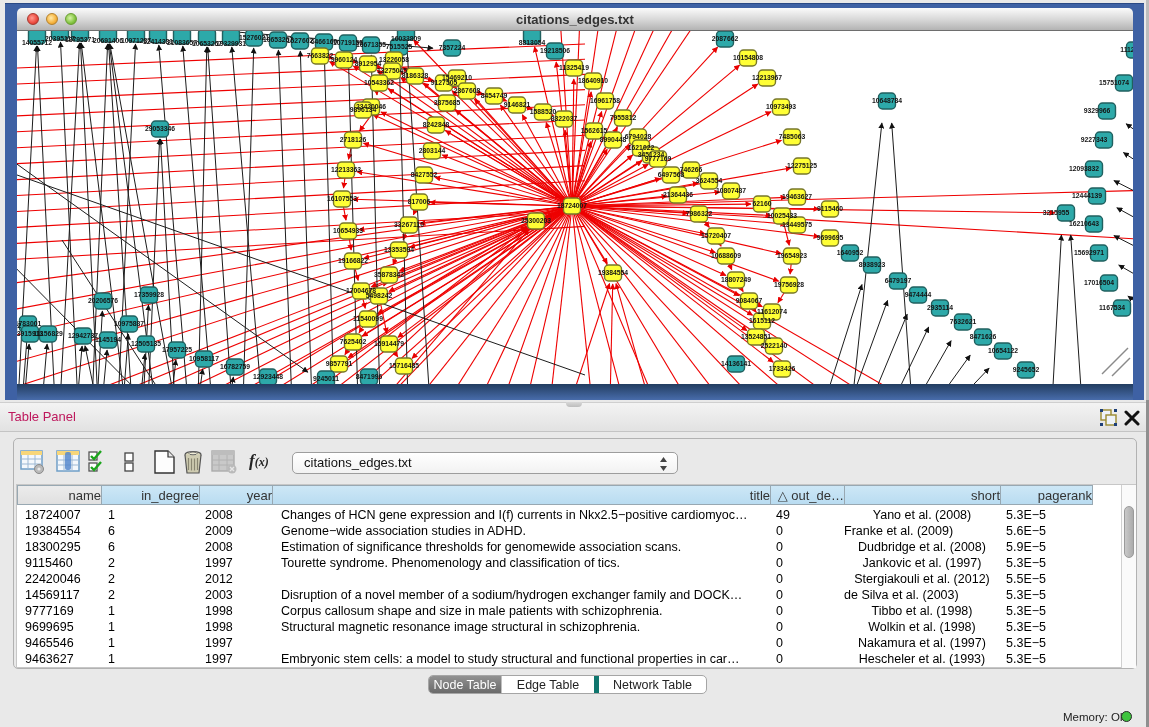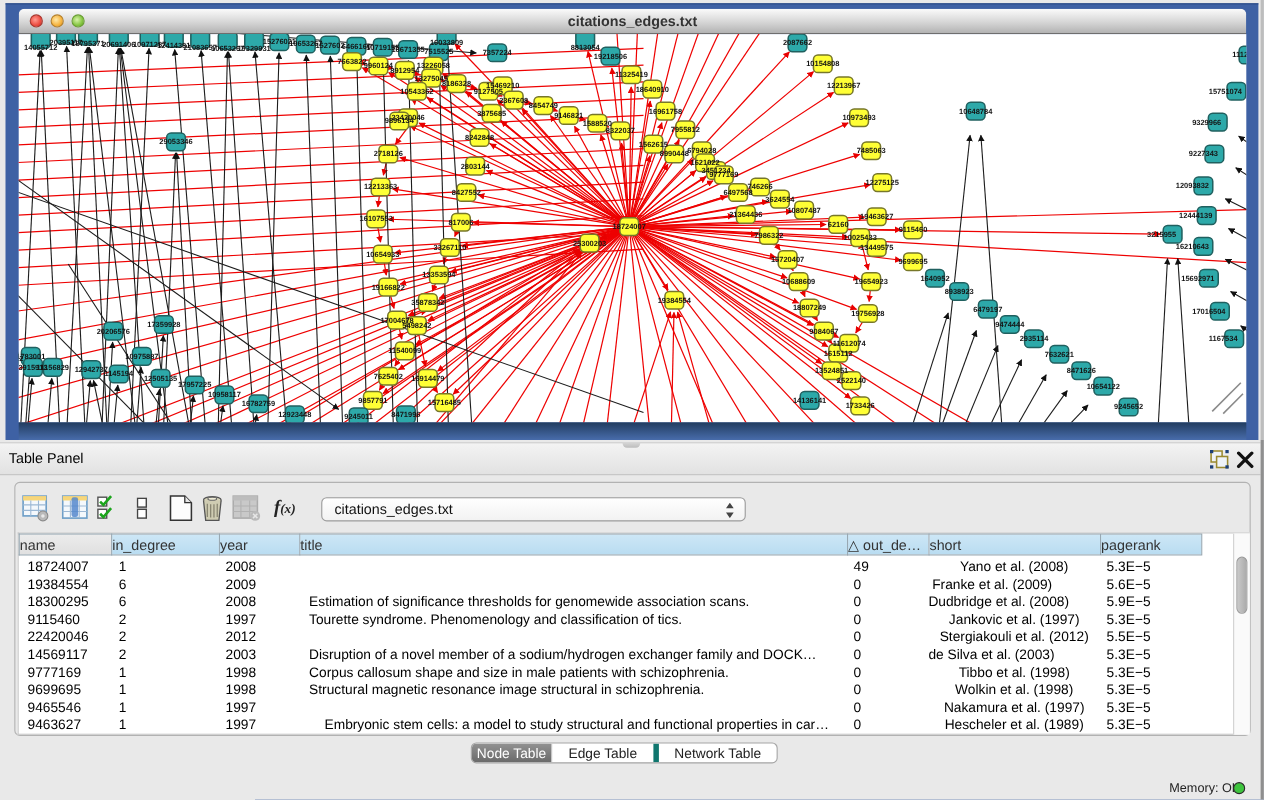--- a/index.html
+++ b/index.html
@@ -4,26 +4,26 @@
 body{width:1149px;height:727px;background:#e9e9e9;font-family:"Liberation Sans",sans-serif;position:relative;overflow:hidden}
 .abs{position:absolute}
 
 #bluewin{left:5px;top:3px;width:1139px;height:397px;background:#3e61a4;border-top:1px solid #2a4985}
 #botband{left:17px;top:384px;width:1116px;height:16px;background:linear-gradient(#223d60,#486cab)}
 #titlebar{left:17px;top:8px;width:1116px;height:23px;background:linear-gradient(#fbfbfb,#d6d6d6 55%,#b3b3b3);border-bottom:1px solid #6e6e6e;border-radius:5px 5px 0 0}
 #title{width:100%;text-align:center;font-size:13px;font-weight:bold;color:#333;line-height:23px}
 .light{top:13px;width:12px;height:12px;border-radius:50%}
 
 #phead{left:0;top:402px;width:1146px;height:30px;background:linear-gradient(#f3f3f3,#e2e2e2);border-top:1px solid #cfcfcf;border-bottom:1px solid #c4c4c4}
-#ptitle{left:8px;top:409px;font-size:13px;color:#000000}
+#ptitle{left:8px;top:409px;font-size:13px;color:#be185d}
 #rightstrip{left:1146px;top:0;width:3px;height:727px;background:linear-gradient(#bdbdbd 0 55%,#8f8f8f 55% 100%)}
 #panel{left:13px;top:438px;width:1124px;height:231px;background:#e9e9e9;border:1px solid #b2b2b2;border-radius:5px}
 #combo{left:292px;top:452px;width:386px;height:22px;background:linear-gradient(#fff,#f2f2f2);border:1px solid #9d9d9d;border-radius:5px;font-size:13px;color:#111;line-height:20px;padding-left:11px}
 #tablebox{left:16px;top:484px;width:1120px;height:184px;background:#fff;border:1px solid #c7c7c7;border-right:none}
-.hc{position:absolute;top:485px;height:20px;background:linear-gradient(#cde7f6,#b9dcf1);border:1px solid #98a8b2;border-right:none;font-size:13px;color:#333;text-align:left;line-height:19px}
+.hc{position:absolute;top:485px;height:20px;background:linear-gradient(#cde7f6,#b9dcf1);border:1px solid #98a8b2;border-right:none;font-size:13px;color:#333;text-align:right;line-height:19px}
 .trow{position:absolute;left:0;top:0;width:1121px;height:16px;font-size:12.5px;color:#000}
 .trow span{position:absolute;white-space:nowrap;line-height:16px}
 #sbar{left:1121px;top:485px;width:15px;height:183px;background:#fafafa;border-left:1px solid #d0d0d0}
 #thumb{left:1123.5px;top:506px;width:10px;height:52px;background:linear-gradient(90deg,#c9c9c9,#ababab);border:1px solid #9a9a9a;border-radius:5px}
 
 #tabs{left:428px;top:675px;height:19px;border:1px solid #a5a5a5;border-radius:5px;background:#fff;overflow:hidden;display:flex}
 .tab{font-size:12.5px;color:#222;text-align:center;line-height:18px}
 #memtxt{left:1063px;top:711px;font-size:11.5px;color:#222}
 #memdot{left:1121px;top:711px;width:11px;height:11px;border-radius:50%;background:#3ec43e;border:1px solid #2a2a2a}
 .icon{position:absolute;top:450px}
@@ -647,39 +647,41 @@
 <div class="hc abs" style="left:101px;width:98px">in_degree</div>
 <div class="hc abs" style="left:199px;width:73px">year</div>
 <div class="hc abs" style="left:272px;width:498px">title</div>
 <div class="hc abs" style="left:770px;width:74px">△ out_de…</div>
 <div class="hc abs" style="left:844px;width:156px">short</div>
 <div class="hc abs" style="left:1000px;width:93px;border-right:1px solid #98a8b2">pagerank</div>
 <div class="trow" style="top:507px">
     <span style="left:25px">18724007</span>
     <span style="left:108px">1</span>
     <span style="left:205px">2008</span>
+    <span style="left:281px">Changes of HCN gene expression and I(f) currents in Nkx2.5−positive cardiomyoc…</span>
     <span style="left:776px">49</span>
     <span style="left:844px;width:156px;text-align:center">Yano et al. (2008)</span>
     <span style="left:1006px">5.3E−5</span>
   </div>
 <div class="trow" style="top:523px">
     <span style="left:25px">19384554</span>
     <span style="left:108px">6</span>
     <span style="left:205px">2009</span>
-    <span style="left:776px">0</span>
-    <span style="left:824px;width:156px;text-align:center">Franke et al. (2009)</span>
+    <span style="left:281px">Genome−wide association studies in ADHD.</span>
+    <span style="left:776px">0</span>
+    <span style="left:844px;width:156px;">Franke et al. (2009)</span>
     <span style="left:1006px">5.6E−5</span>
   </div>
 <div class="trow" style="top:539px">
     <span style="left:25px">18300295</span>
     <span style="left:108px">6</span>
     <span style="left:205px">2008</span>
     <span style="left:281px">Estimation of significance thresholds for genomewide association scans.</span>
     <span style="left:776px">0</span>
-    <span style="left:844px;width:156px;">Dudbridge et al. (2008)</span>
+    <span style="left:844px;width:156px;text-align:center">Dudbridge et al. (2008)</span>
     <span style="left:1006px">5.9E−5</span>
   </div>
 <div class="trow" style="top:555px">
     <span style="left:25px">9115460</span>
     <span style="left:108px">2</span>
     <span style="left:205px">1997</span>
     <span style="left:281px">Tourette syndrome. Phenomenology and classification of tics.</span>
     <span style="left:776px">0</span>
     <span style="left:844px;width:156px;text-align:center">Jankovic et al. (1997)</span>
     <span style="left:1006px">5.3E−5</span>
@@ -724,23 +726,23 @@
     <span style="left:108px">1</span>
     <span style="left:205px">1997</span>
     <span style="left:776px">0</span>
     <span style="left:844px;width:156px;text-align:center">Nakamura et al. (1997)</span>
     <span style="left:1006px">5.3E−5</span>
   </div>
 <div class="trow" style="top:651px">
     <span style="left:25px">9463627</span>
     <span style="left:108px">1</span>
     <span style="left:205px">1997</span>
-    <span style="left:295px">Embryonic stem cells: a model to study structural and functional properties in car…</span>
-    <span style="left:776px">0</span>
-    <span style="left:844px;width:156px;text-align:center">Hescheler et al. (1989)</span>
+    <span style="left:281px">Embryonic stem cells: a model to study structural and functional properties in car…</span>
+    <span style="left:776px">0</span>
+    <span style="left:844px;width:156px;text-align:center">Hescheler et al. (1993)</span>
     <span style="left:1006px">5.3E−5</span>
   </div>
 <div id="sbar" class="abs"></div>
 <div id="thumb" class="abs"></div>
 <div id="tabs" class="abs">
 <div class="tab" style="width:72px;background:linear-gradient(#919191,#6a6a6a);color:#fff">Node Table</div>
 <div class="tab" style="width:93px;border-left:1px solid #c0c0c0">Edge Table</div>
 <div class="tab" style="width:112px;border-left:5px solid #0f766e">Network Table</div>
 </div>
 <div id="memtxt" class="abs">Memory: OK</div>

